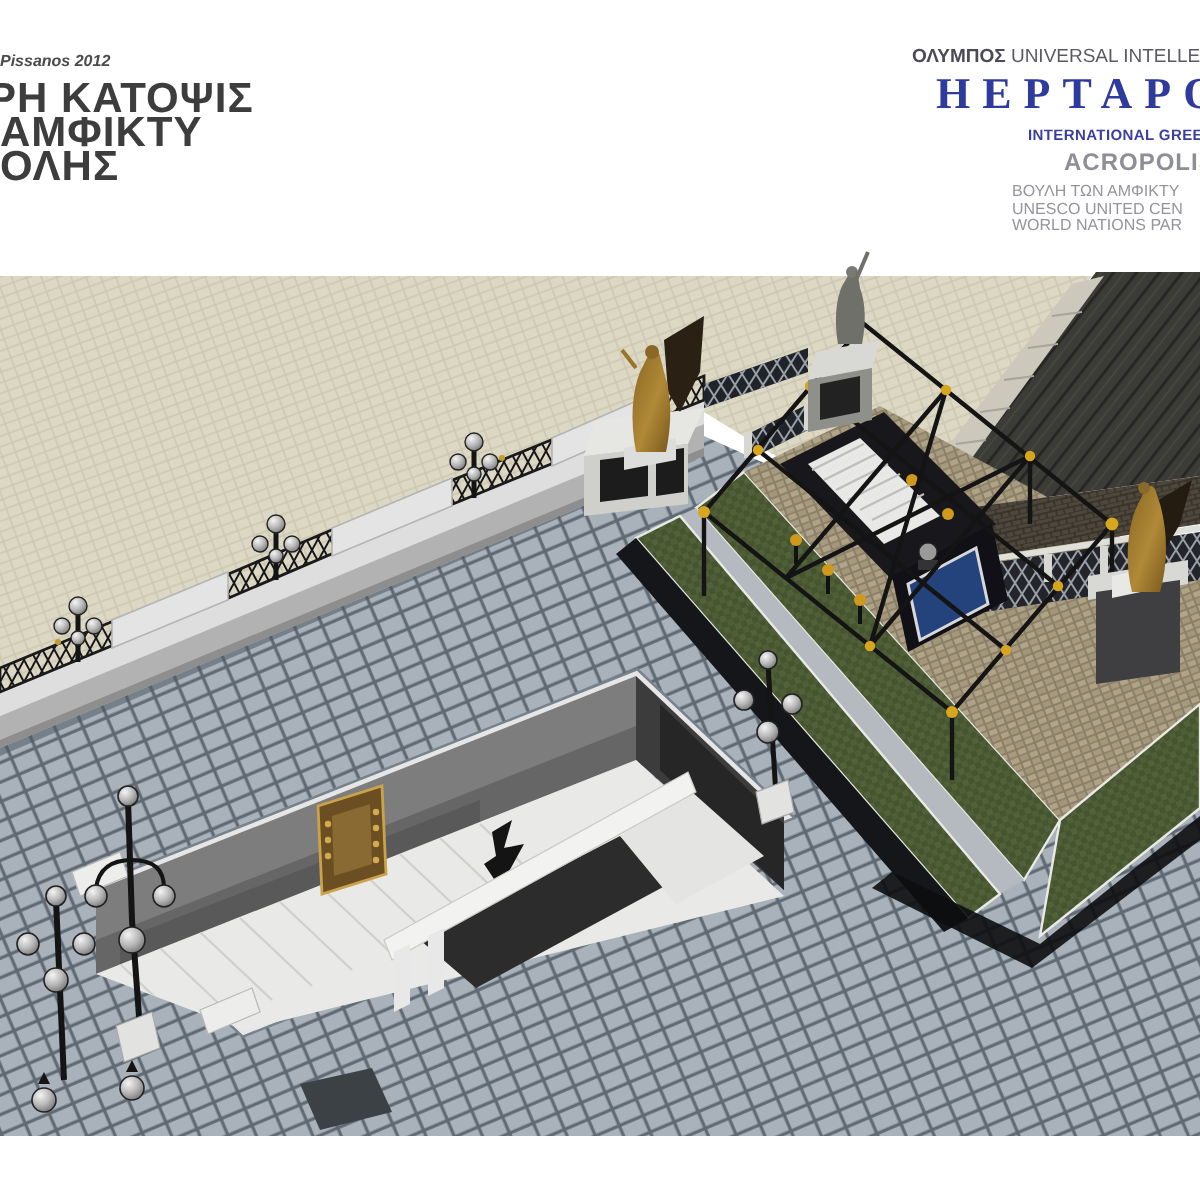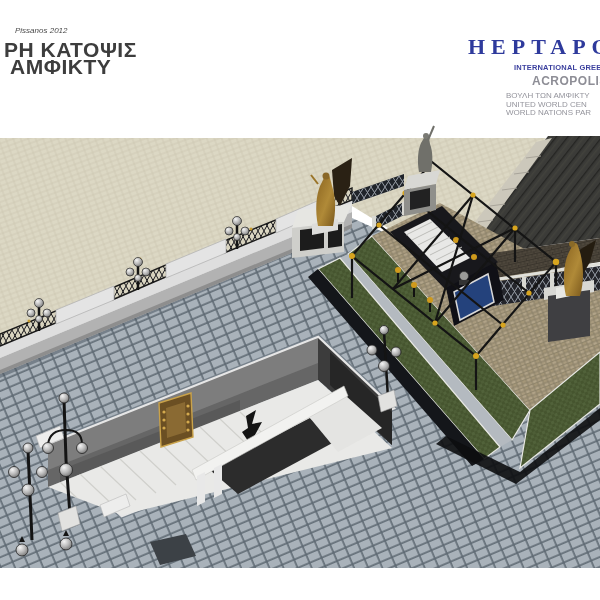--- a/index.html
+++ b/index.html
@@ -1,21 +1,21 @@
 <!DOCTYPE html>
 <html><head>
 <meta charset="utf-8">
 <style>
   html,body{margin:0;padding:0;background:#ffffff;}
   .page{position:relative;width:600px;height:600px;background:#ffffff;overflow:hidden;
         font-family:"Liberation Sans",sans-serif;}
   .txt{position:absolute;white-space:nowrap;}
   
-  .credit{left:15px;top:26px;font-size:8px;font-style:italic;font-weight:normal;color:#4a4a4a;}
-  .hl-title{left:10px;top:41px;font-size:21px;font-weight:bold;color:#3d3d3d;
+  .credit{left:0;top:26px;font-size:8px;font-style:italic;font-weight:bold;color:#4a4a4a;}
+  .hl-title{left:0;top:41px;font-size:21px;font-weight:bold;color:#3d3d3d;
             letter-spacing:.5px;line-height:17px;}
   .hl-title .l1{margin-left:-6px;display:block;}
   .hl-title .l2,.hl-title .l3{display:block;}
   
   .r1{left:456px;top:23px;font-size:9.5px;color:#5a5a62;}
   .r1 b{color:#4b4b55;}
   .r2{left:468px;top:34px;font-family:"Liberation Serif",serif;font-size:22px;font-weight:bold;
       letter-spacing:6px;color:#2e3a9c;}
   .r3{left:514px;top:63px;font-size:7.5px;font-weight:bold;color:#3a3f9e;letter-spacing:.2px;}
   .r4{left:532px;top:74px;font-size:12px;font-weight:bold;color:#8e8e96;letter-spacing:.5px;}
@@ -335,28 +335,30 @@
       </g>
       <polygon points="150,542 186,534 196,556 160,565" fill="#3c4146"></polygon>
     </g>
   </svg>
 
   <div class="txt credit">Pissanos 2012</div>
 
   <div class="txt hl-title">
     <span class="l1">ΡΗ ΚΑΤΟΨΙΣ</span>
     <span class="l2">ΑΜΦΙΚΤΥ</span>
+    <span class="l3">ΟΛΗΣ</span>
   </div>
 
+  <div class="txt r1"><b>ΟΛΥΜΠΟΣ</b><span> UNIVERSAL INTELLE</span></div>
 
   <div class="txt r2">HEPTAPO</div>
 
   <div class="txt r3">INTERNATIONAL GREEN</div>
 
   <div class="txt r4">ACROPOLIS</div>
 
   <div class="txt r5">
     <span>ΒΟΥΛΗ ΤΩΝ ΑΜΦΙΚΤΥ</span>
-    <span>UNITED WORLD CEN</span>
+    <span>UNESCO UNITED CEN</span>
     <span>WORLD NATIONS PAR</span>
   </div>
 
 </div>
 
 </body></html>

